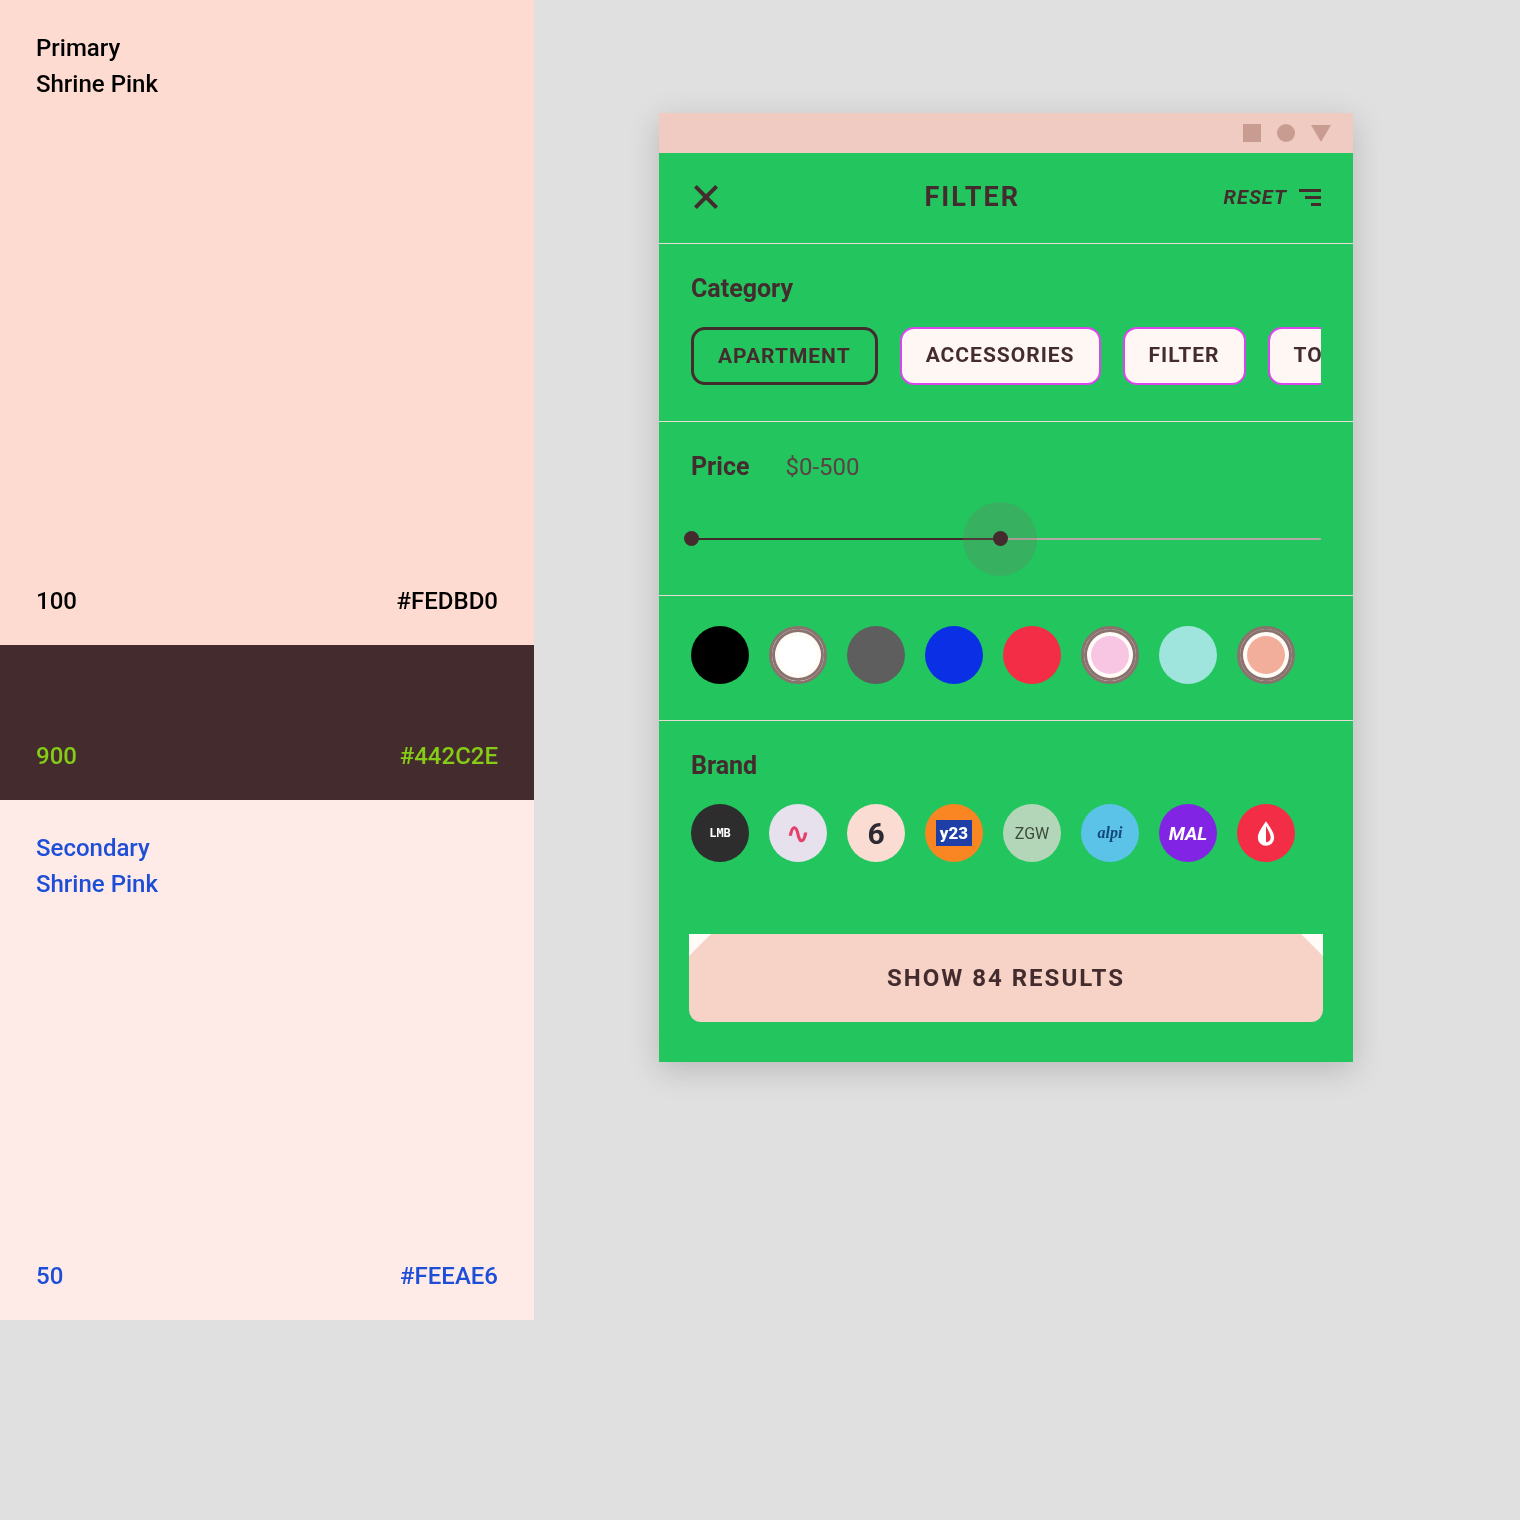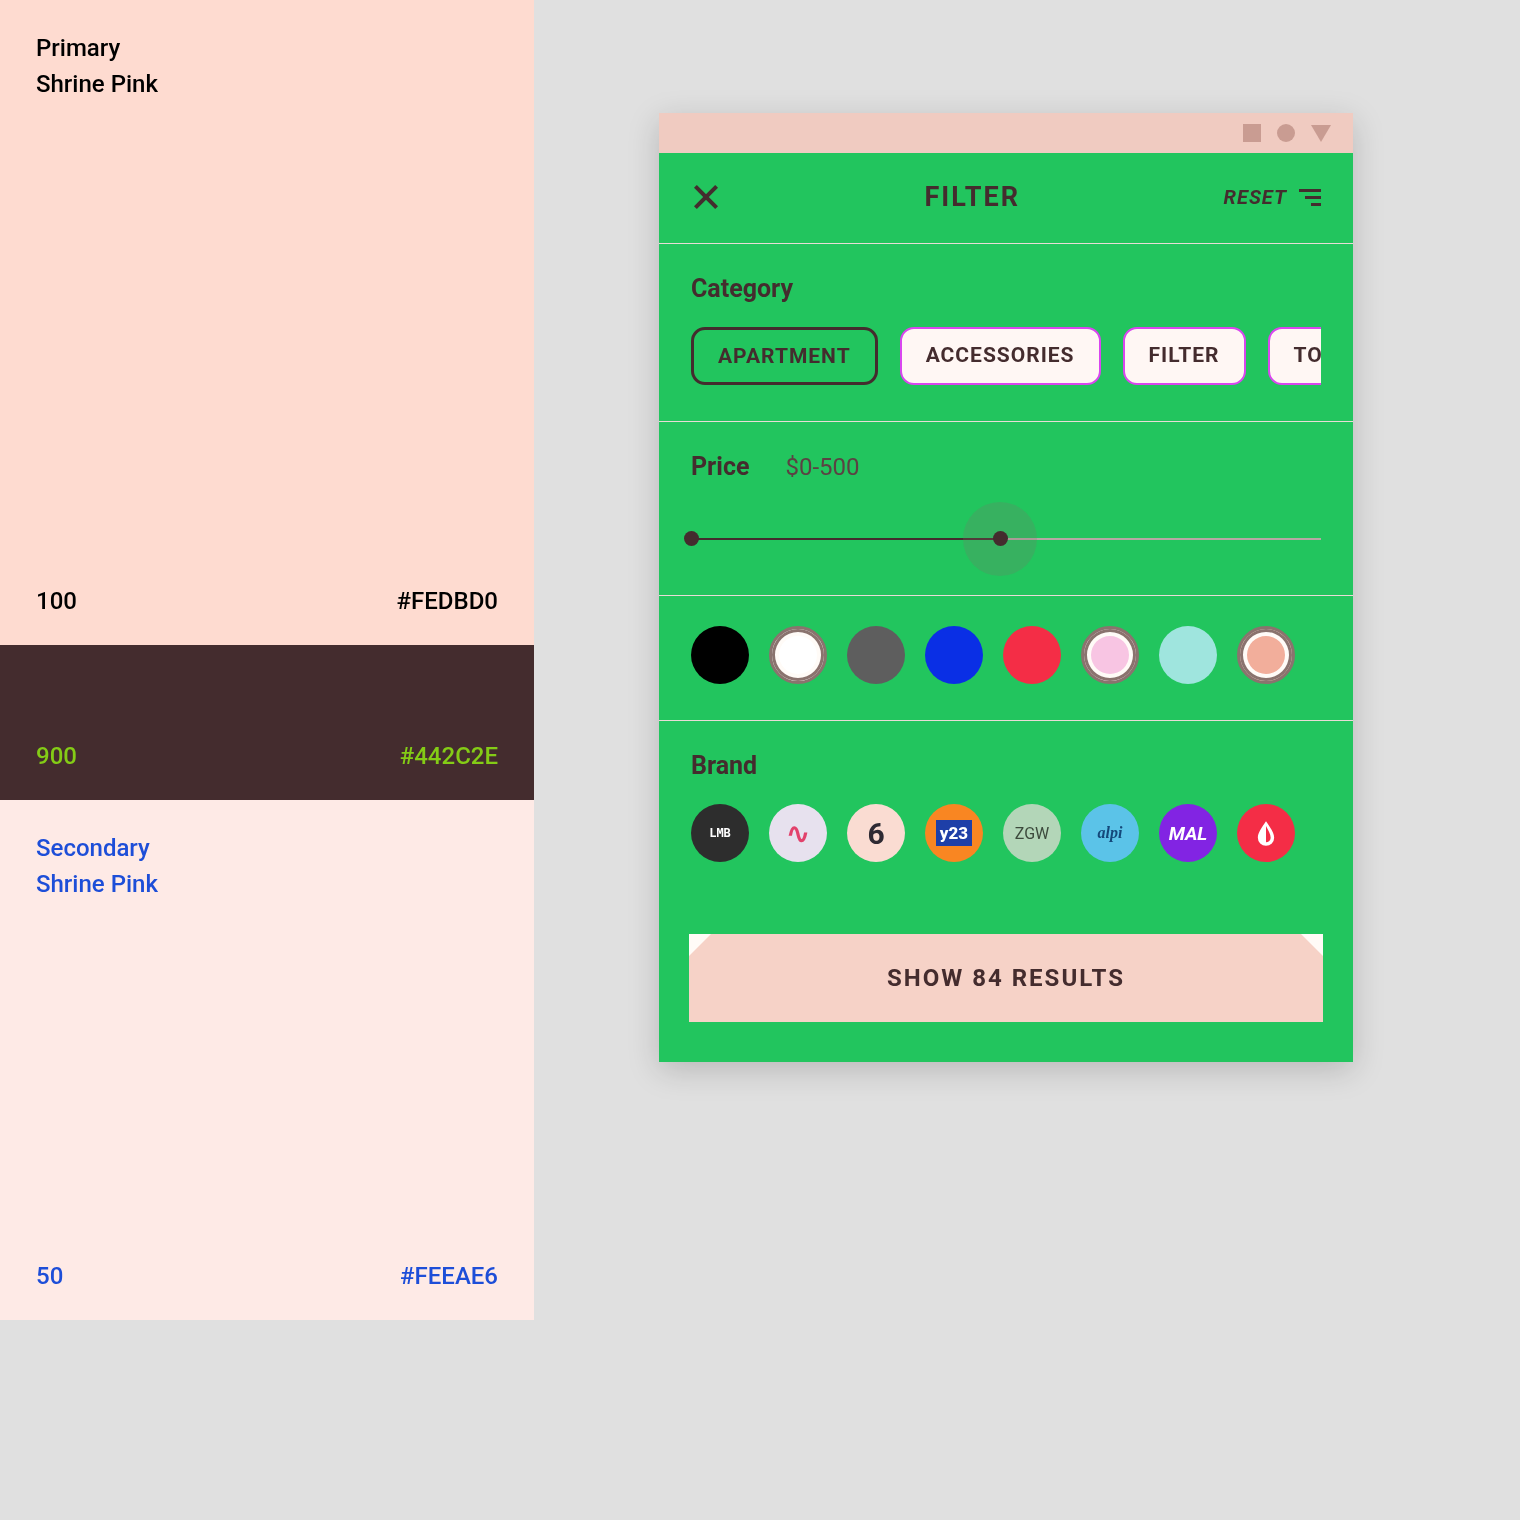--- a/index.html
+++ b/index.html
@@ -144,20 +144,21 @@
     margin: 36px 30px 40px;
     background: #F6D2C7;
     color: #442C2E;
     text-align: center;
     padding: 30px;
     font-size: 24px;
     font-weight: 700;
     letter-spacing: 2px;
     cursor: pointer;
     position: relative;
+    border-radius: 12px;
   }
   .cta::before, .cta::after {
     content: ""; position: absolute; top: 0; width: 0; height: 0;
   }
   .cta::before {
     left: 0;
     border-top: 22px solid #FFFBF7;
     border-right: 22px solid transparent;
   }
   .cta::after {

